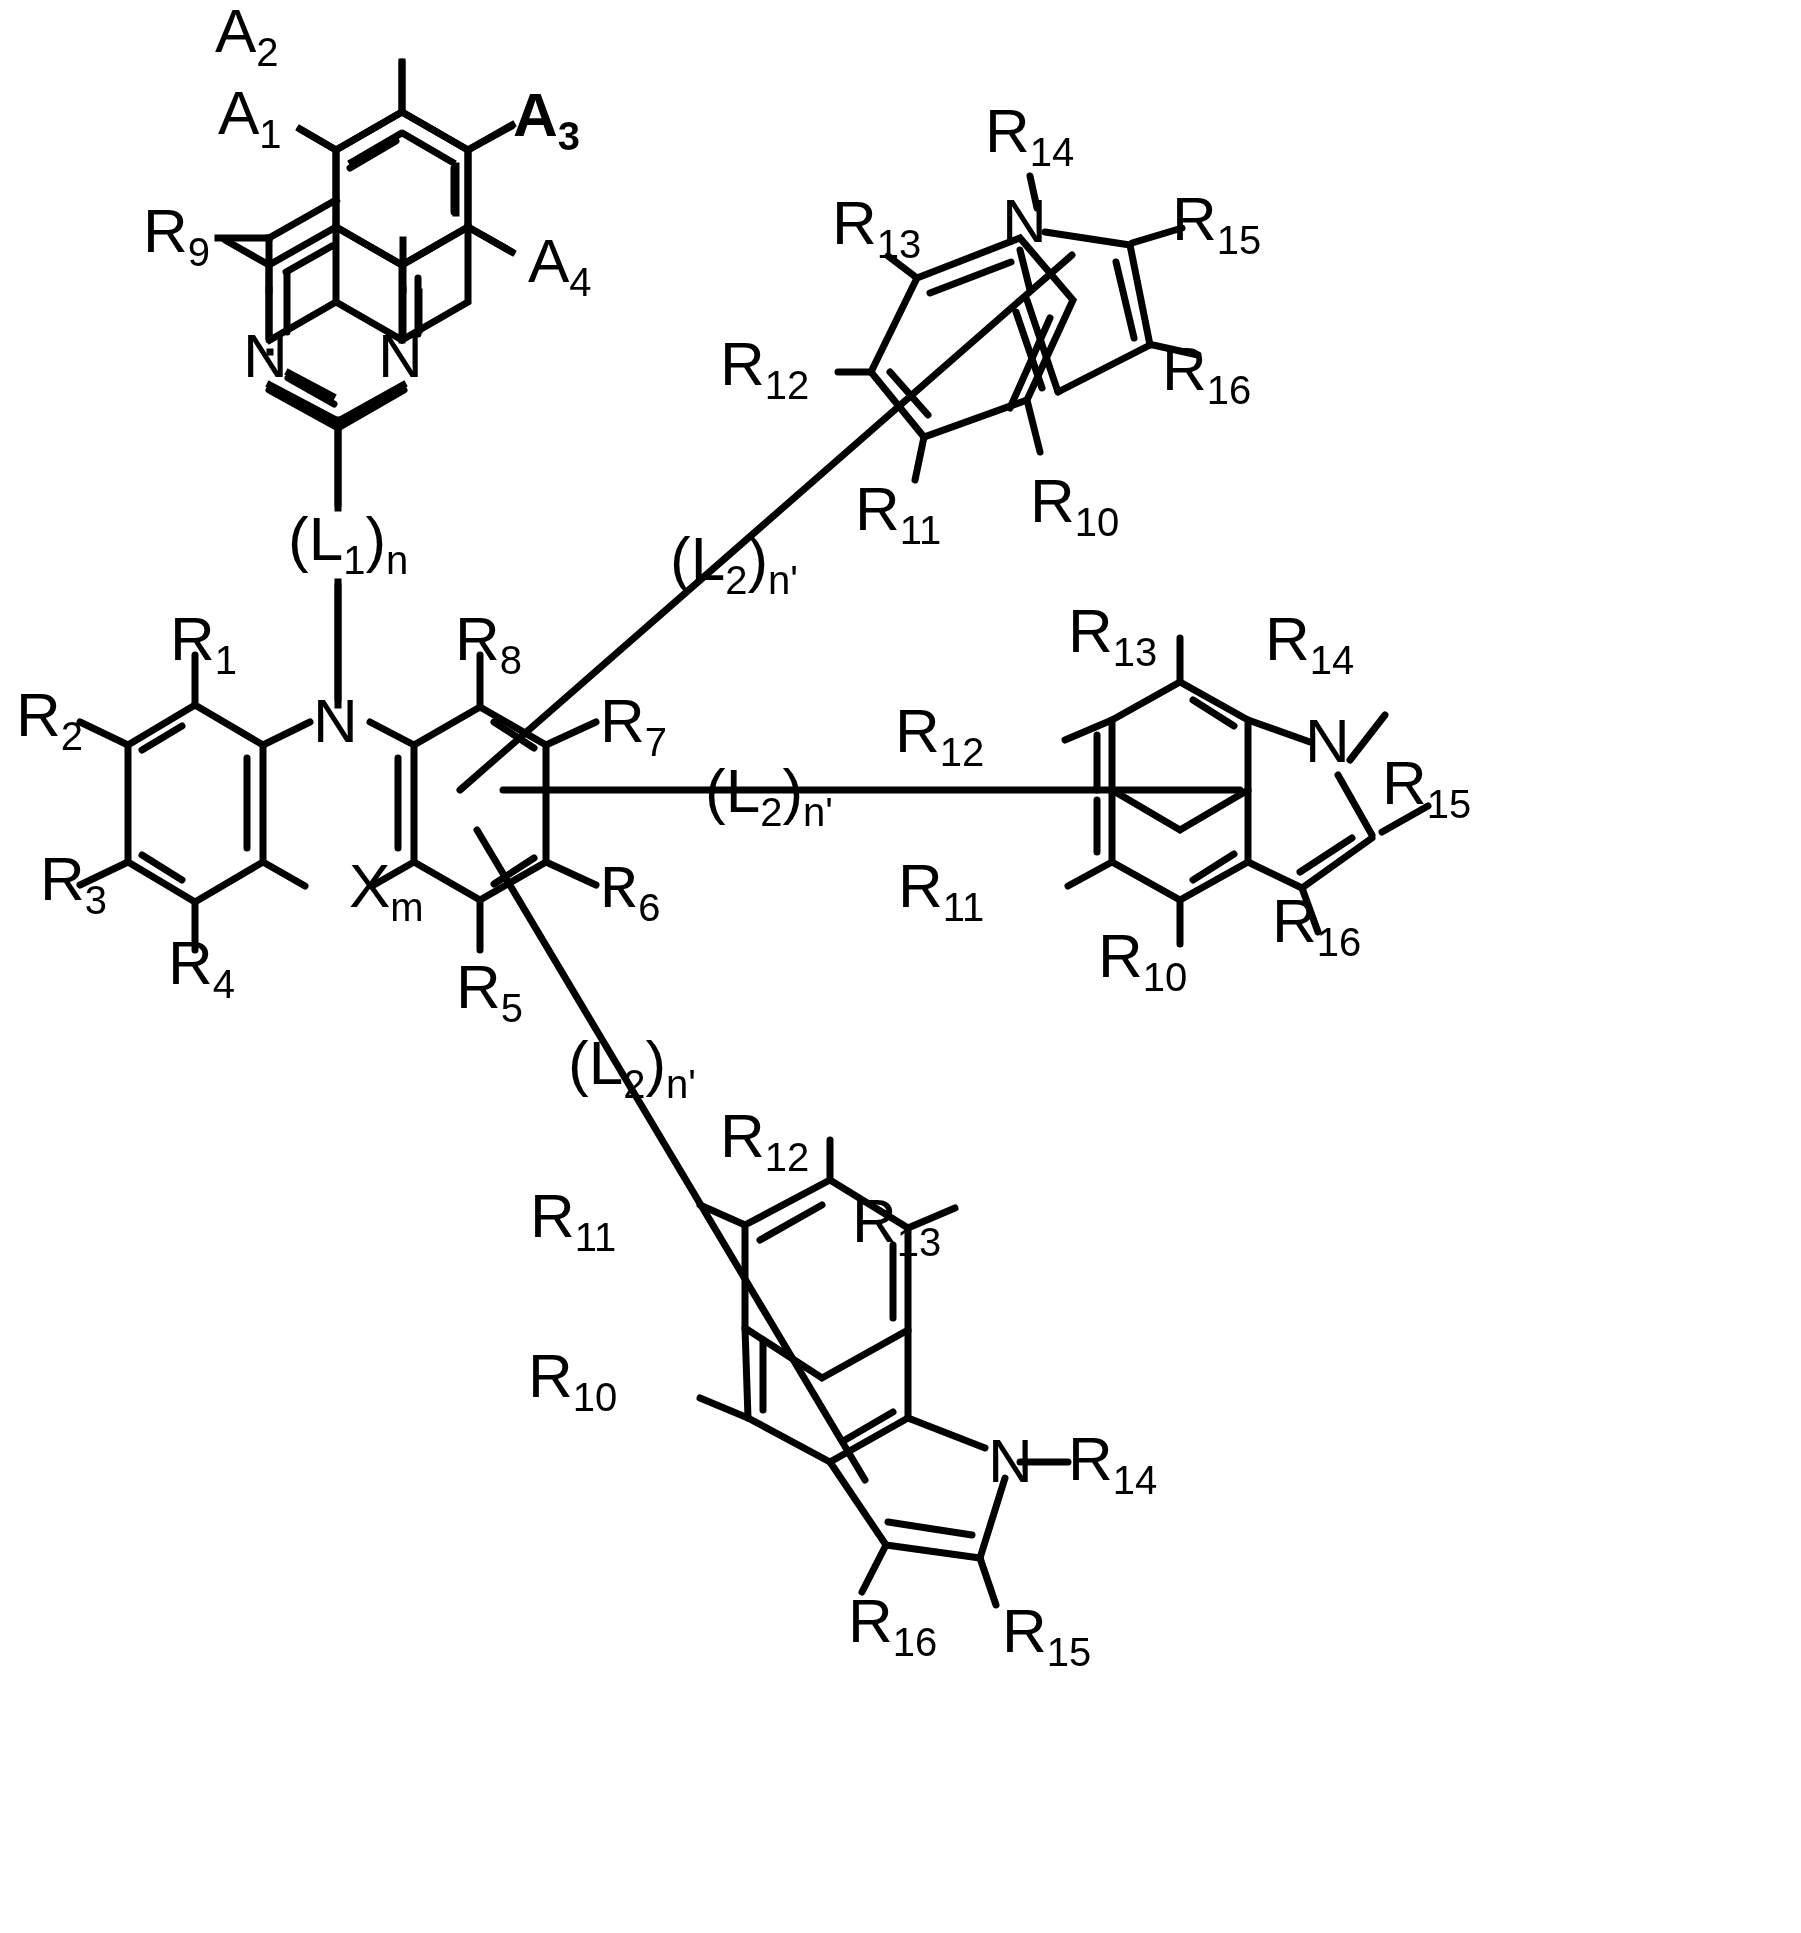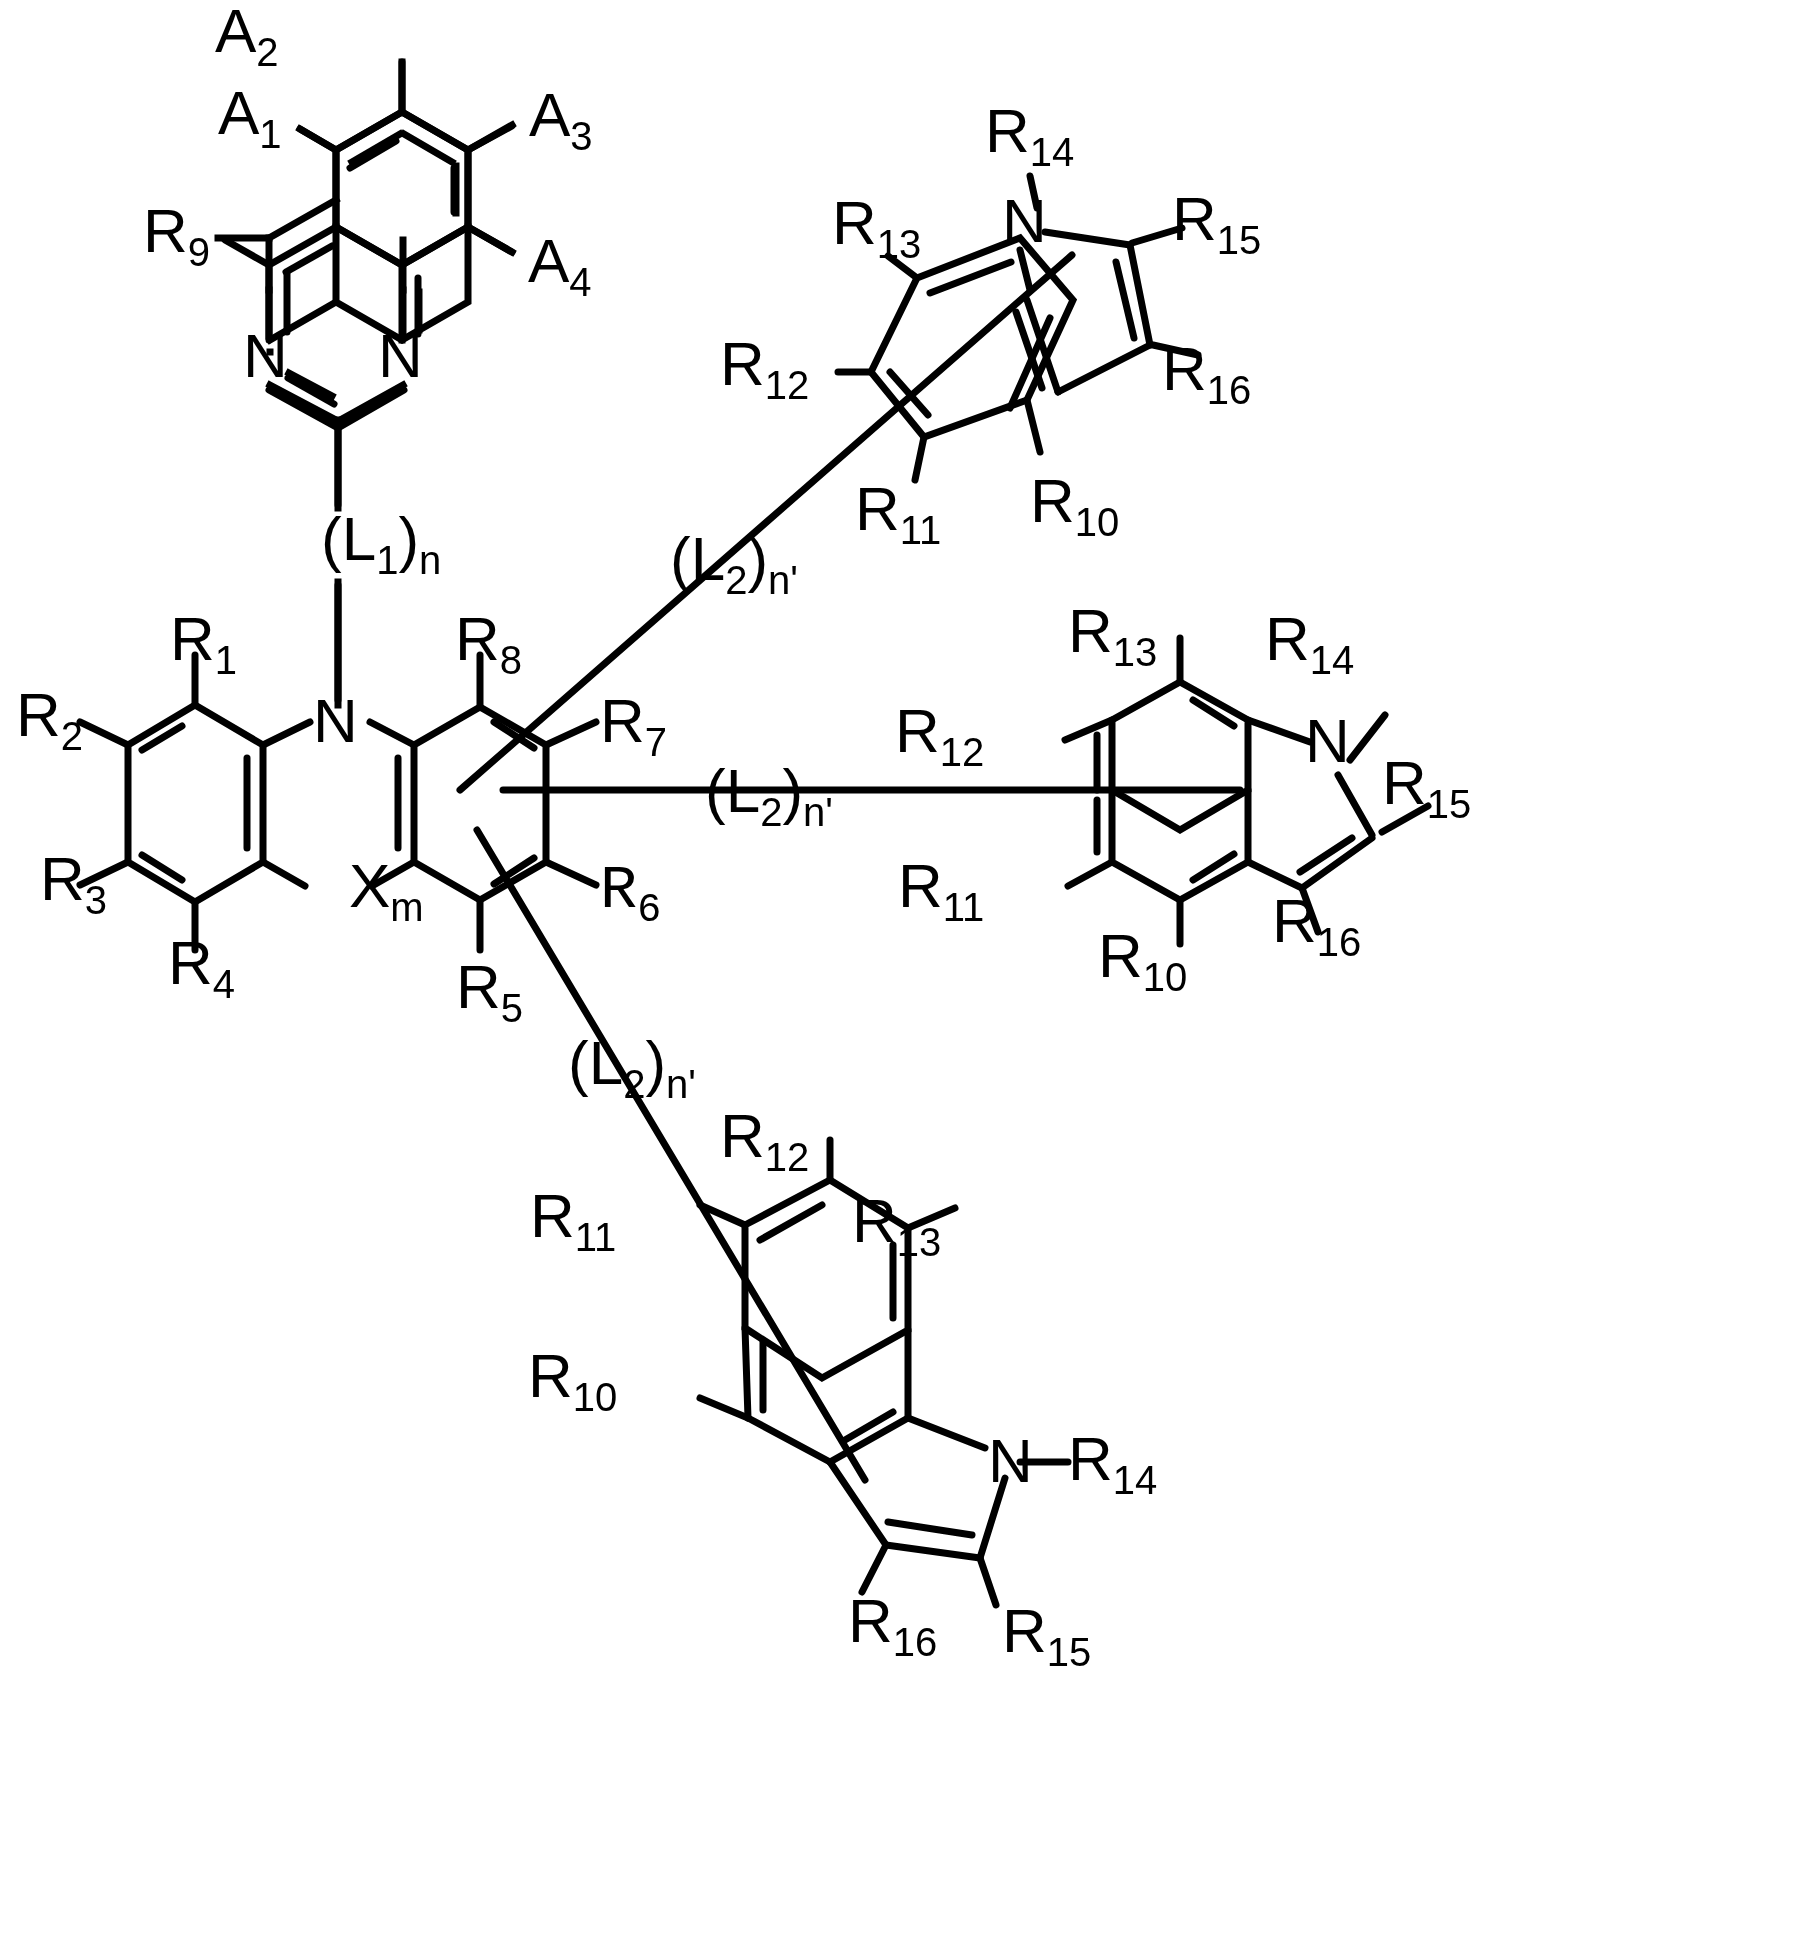--- a/index.html
+++ b/index.html
@@ -218,38 +218,38 @@
     <line x1="886" y1="1545" x2="862" y2="1592"></line>
   </g>
 </svg>
 
 <div class="lbl" style="left:215px;top:0px;">
   <span class="pr">A</span><sub>2</sub>
 </div>
 <div class="lbl" style="left:218px;top:82px;">
   <span class="pr">A</span><sub>1</sub>
 </div>
-<div class="lbl" style="left:529px;top:84px;">
+<div class="lbl" style="left:513px;top:84px;font-weight:bold;">
   <span class="pr">A</span><sub>3</sub>
 </div>
 <div class="lbl" style="left:528px;top:230px;">
   <span class="pr">A</span><sub>4</sub>
 </div>
 <div class="lbl" style="left:143px;top:200px;">
   <span class="pr">R</span><sub>9</sub>
 </div>
 
 <div class="lbl" style="left:243px;top:325px;">
   <span class="pr">N</span>
 </div>
 <div class="lbl" style="left:378px;top:325px;">
   <span class="pr">N</span>
 </div>
 
-<div class="lbl" style="left:288px;top:508px;margin-left:33px;">
+<div class="lbl" style="left:288px;top:508px;">
   <span class="pr">(</span><span class="pr">L</span><span class="lsub">1</span><span class="pr">)</span><span class="nsub">n</span>
 </div>
 
 <div class="lbl" style="left:313px;top:690px;">
   <span class="pr">N</span>
 </div>
 
 <div class="lbl" style="left:308px;top:855px;margin-left:41px;">
   <span class="pr">X</span><sub>m</sub>
 </div>

